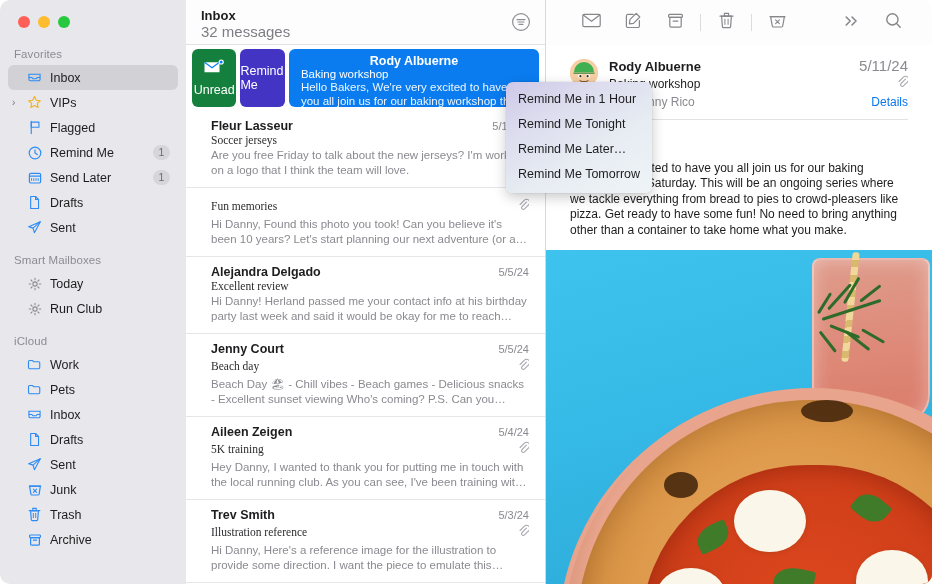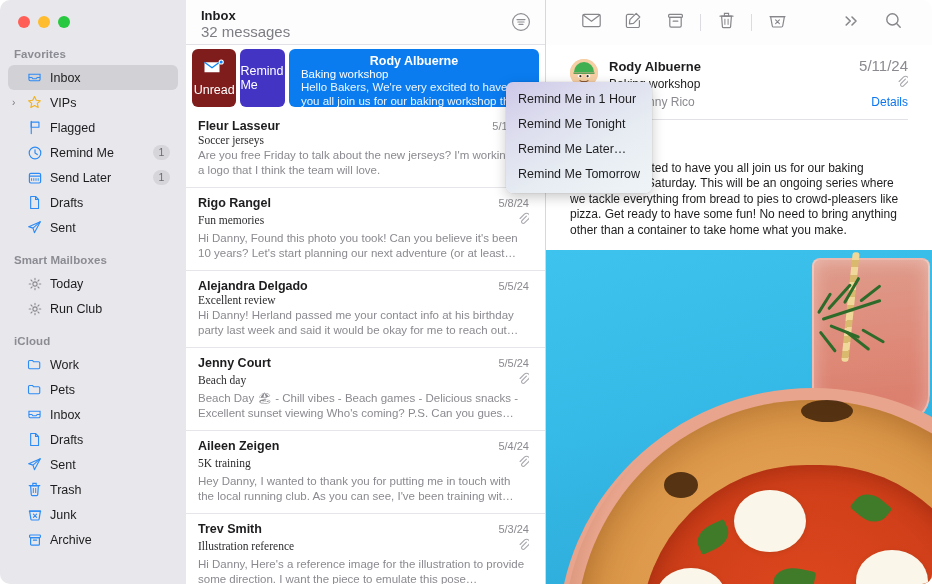--- a/index.html
+++ b/index.html
@@ -33,21 +33,21 @@
     align-items: flex-start;
   }
   .light { width: 12px; height: 12px; border-radius: 50%; }
   .light.red { background: #ff5f57; }
   .light.yellow { background: #febc2e; }
   .light.green { background: #28c840; }
 
   .section-head {
     font-size: 11.5px;
     color: #8b8b93;
-    font-weight: 700;
+    font-weight: 400;
     padding: 6px 0 5px 14px;
     letter-spacing: 0.1px;
   }
   .sb-item {
     display: flex; align-items: center;
     height: 25px;
     margin: 0 8px;
     padding-left: 18px;
     border-radius: 6px;
     position: relative;
@@ -132,21 +132,21 @@
     border-radius: 6px;
     color: #ffffff;
     padding: 5px 12px 5px 12px;
     overflow: hidden;
   }
   .sel-name { font-size: 12.5px; font-weight: 700; text-align: center; }
   .sel-subject { font-size: 11.5px; }
   .sel-prev { font-size: 11.5px; line-height: 14px; opacity: .93; }
 
   .msg {
-    padding: 8px 16px 10px 12px;
+    padding: 8px 16px 10px 25px;
     border-bottom: 1px solid #e6e6ea;
     position: relative;
   }
   .msg-top { display: flex; justify-content: space-between; align-items: baseline; }
   .msg-name { font-size: 12.5px; font-weight: 700; color: #1d1d1f; }
   .msg-date { font-size: 11px; color: #8a8a90; }
   .msg-sub-row { display: flex; justify-content: space-between; align-items: center; margin-top: 1px; }
   .msg-subject { font-size: 11.5px; color: #2b2b2e; font-family: Liberation Serif, serif; }
   .msg-prev {
     font-size: 11.5px; color: #8a8a90; line-height: 14.5px;
@@ -457,39 +457,39 @@
         <svg width="15" height="15" viewBox="0 0 16 16">
             <path d="M14.2 1.8L1.8 7.1l4.6 1.6 1.5 4.8z" fill="none" stroke="#2d8bf5" stroke-width="1.2" stroke-linejoin="round"></path>
             <path d="M14.2 1.8L6.4 8.7" stroke="#2d8bf5" stroke-width="1.2" fill="none"></path>
           </svg>
       </span>
       <span class="sb-label">Sent</span>
     </div>
 
     <div class="sb-item">
       <span class="sb-icon">
+        <svg width="14" height="14" viewBox="0 0 14 14">
+            <path d="M1.6 3.2h10.8l-1.3 8a1 1 0 01-1 .8H3.9a1 1 0 01-1-.8z" fill="none" stroke="#2d8bf5" stroke-width="1.2" stroke-linejoin="round"></path>
+            <path d="M1.4 3.2h11.2" stroke="#2d8bf5" stroke-width="1.3" stroke-linecap="round"></path>
+            <path d="M5.4 6.2l3.2 3.2M8.6 6.2l-3.2 3.2" stroke="#2d8bf5" stroke-width="1.1" stroke-linecap="round"></path>
+          </svg>
+      </span>
+      <span class="sb-label">Junk</span>
+    </div>
+
+    <div class="sb-item">
+      <span class="sb-icon">
         <svg width="13" height="15" viewBox="0 0 13 15">
             <path d="M2.6 3.6h7.8l-.7 9.2a1 1 0 01-1 .9H4.3a1 1 0 01-1-.9z" fill="none" stroke="#2d8bf5" stroke-width="1.2" stroke-linejoin="round"></path>
             <path d="M1.2 3.6h10.6" stroke="#2d8bf5" stroke-width="1.2" stroke-linecap="round"></path>
             <path d="M4.8 1.4h3.4v2.2H4.8z" fill="none" stroke="#2d8bf5" stroke-width="1.1"></path>
             <path d="M5.3 6v5M7.7 6v5" stroke="#2d8bf5" stroke-width="1"></path>
           </svg>
       </span>
       <span class="sb-label">Trash</span>
-    </div>
-
-    <div class="sb-item">
-      <span class="sb-icon">
-        <svg width="14" height="14" viewBox="0 0 14 14">
-            <path d="M1.6 3.2h10.8l-1.3 8a1 1 0 01-1 .8H3.9a1 1 0 01-1-.8z" fill="none" stroke="#2d8bf5" stroke-width="1.2" stroke-linejoin="round"></path>
-            <path d="M1.4 3.2h11.2" stroke="#2d8bf5" stroke-width="1.3" stroke-linecap="round"></path>
-            <path d="M5.4 6.2l3.2 3.2M8.6 6.2l-3.2 3.2" stroke="#2d8bf5" stroke-width="1.1" stroke-linecap="round"></path>
-          </svg>
-      </span>
-      <span class="sb-label">Junk</span>
     </div>
 
     <div class="sb-item">
       <span class="sb-icon">
         <svg width="14" height="14" viewBox="0 0 14 14">
             <rect x="1.6" y="2" width="10.8" height="2.6" rx="0.8" fill="none" stroke="#2d8bf5" stroke-width="1.2"></rect>
             <path d="M2.6 4.6h8.8v6.6a1 1 0 01-1 1H3.6a1 1 0 01-1-1z" fill="none" stroke="#2d8bf5" stroke-width="1.2" stroke-linejoin="round"></path>
             <path d="M5.4 7.2h3.2" stroke="#2d8bf5" stroke-width="1.2" stroke-linecap="round"></path>
           </svg>
       </span>
@@ -509,21 +509,21 @@
               <circle cx="10" cy="10" r="8.4" fill="none" stroke="#8e8e93" stroke-width="1.2"></circle>
               <path d="M6 7.6h8M6.9 10h6.2M8 12.4h4" stroke="#8e8e93" stroke-width="1.2" stroke-linecap="round"></path>
             </svg>
         </span>
       </div>
     </div>
 
     <div class="list-scroll">
 
       <div class="swipe-row">
-        <div class="swipe-act unread" style="background:#7f1d1d">
+        <div class="swipe-act unread" style="background:#15803d">
           <span>
             <svg width="22" height="17" viewBox="0 0 22 17">
                 <path d="M1.5 3.2h15v10h-15z" fill="#fff"></path>
                 <path d="M1.5 3.2l7.5 5.6 7.5-5.6" fill="none" stroke="#0a84ff" stroke-width="1.3"></path>
                 <circle cx="18.2" cy="3" r="2.6" fill="#fff"></circle>
                 <circle cx="18.2" cy="3" r="1.5" fill="#0a84ff"></circle>
               </svg>
           </span>
           <span>Unread</span>
         </div>
@@ -542,24 +542,20 @@
           <span class="msg-name">Fleur Lasseur</span>
           <span class="msg-date">5/10/24</span>
         </div>
         <div class="msg-sub-row">
           <span class="msg-subject">Soccer jerseys</span>
         </div>
         <div class="msg-prev">Are you free Friday to talk about the new jerseys? I'm working on a logo that I think the team will love.</div>
       </div>
 
       <div class="msg">
-        <div class="msg-top">
-          <span class="msg-name">Rigo Rangel</span>
-          <span class="msg-date">5/8/24</span>
-        </div>
         <div class="msg-sub-row">
           <span class="msg-subject">Fun memories</span>
           <span><svg width="11" height="13" viewBox="0 0 11 13">
                 <path d="M8.4 4.2L4.1 8.5a1.7 1.7 0 102.4 2.4l4.3-4.3A3.1 3.1 0 106.4 2.2L2.1 6.5" fill="none" stroke="#a8a8ae" stroke-width="1.1" stroke-linecap="round"></path>
               </svg></span>
         </div>
         <div class="msg-prev">Hi Danny, Found this photo you took! Can you believe it's been 10 years? Let's start planning our next adventure (or at least…</div>
       </div>
 
       <div class="msg">

